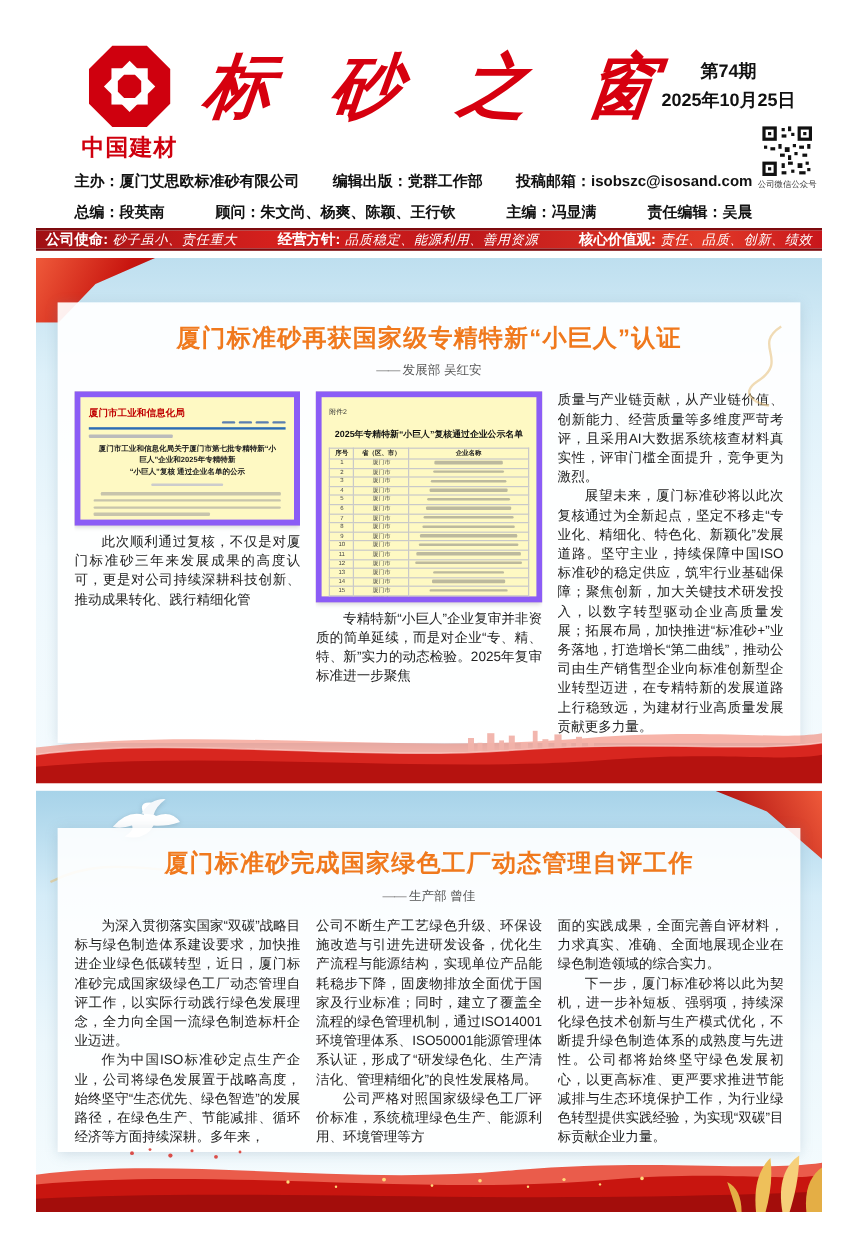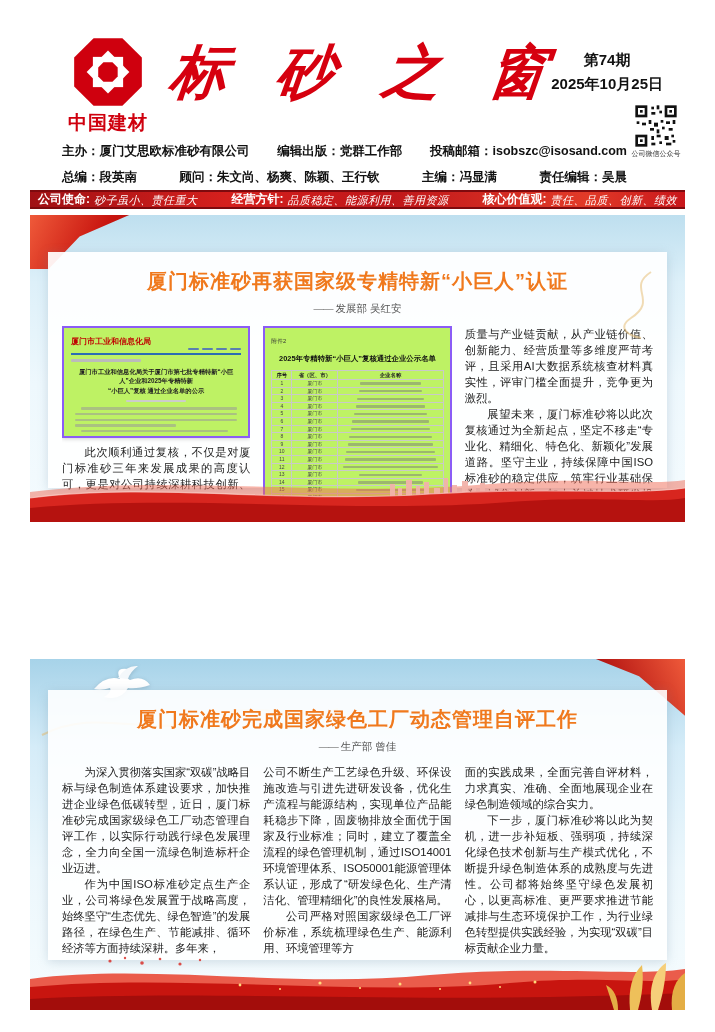--- a/index.html
+++ b/index.html
@@ -23,26 +23,26 @@
   .qr-caption{font-size:7px;color:#333;margin-top:1px;white-space:nowrap;}
   .info-rows{position:absolute;left:32px;top:106px;width:565px;font-size:12.5px;font-weight:600;color:#111;}
   .info-row{display:flex;justify-content:space-between;margin-top:9px;white-space:nowrap;}
   
   .values-banner{
     position:absolute;left:30px;top:190px;width:655px;height:19px;box-sizing:border-box;
     background:linear-gradient(90deg,#a01014,#d5201d 30%,#c0171a 55%,#e23a28 85%,#c8161b);
     border-top:2px solid #7e0a0e;border-bottom:2px solid #7e0a0e;
     display:flex;align-items:center;justify-content:space-between;padding:0 8px;color:#fff;
   }
-  .vb-item{display:flex;align-items:flex-end;gap:4px;white-space:nowrap;}
+  .vb-item{display:flex;align-items:center;gap:4px;white-space:nowrap;}
   .vb-label{font-weight:bold;font-size:12px;}
   .vb-value{font-family:"DejaVu Serif","Liberation Serif",serif;font-style:italic;font-size:11px;letter-spacing:0.5px;}
   
   .section{position:absolute;left:30px;width:655px;overflow:hidden;}
-  .section1{top:215px;height:307px;background:linear-gradient(180deg,#bedfef 0%,#ddf0f9 22%,#eef8fd 55%,#f4fbfe 100%);}
+  .section1{top:215px;height:438px;background:linear-gradient(180deg,#bedfef 0%,#ddf0f9 22%,#eef8fd 55%,#f4fbfe 100%);}
   .section2{top:659px;height:351px;background:linear-gradient(180deg,#a7d3e9 0%,#d5ecf8 25%,#ecf7fc 60%,#f6fcfe 100%);}
   .ribbon-tl{position:absolute;left:0;top:0;width:155px;height:54px;
     background:linear-gradient(115deg,#ef5a3a 0%,#c8150f 45%,#8f0d10 100%);
     clip-path:polygon(0 0,64% 0,32% 40%,12% 100%,0 100%);}
   .ribbon-tr{position:absolute;right:0;top:0;width:135px;height:66px;
     background:linear-gradient(245deg,#ef5a3a 0%,#b01110 55%,#8f0d10 100%);
     clip-path:polygon(34% 0,100% 0,100% 86%,66% 26%);}
   .card{position:absolute;left:18px;right:18px;background:rgba(255,255,255,0.93);
     box-shadow:0 2px 10px rgba(110,145,165,0.28);}
   .card1{top:37px;bottom:34px;}
@@ -50,21 +50,21 @@
   .art-title{margin:16px 20px 0;text-align:center;color:#f0791d;font-size:20px;font-weight:bold;letter-spacing:1px;}
   .byline{text-align:center;font-size:10.5px;color:#555;margin-top:7px;}
   .byline .dash{color:#888;letter-spacing:-1px;}
   .cols{display:flex;gap:13px;padding:10px 14px 0;}
   .col{flex:1;min-width:0;font-size:11.3px;line-height:16px;color:#222;text-align:justify;overflow:hidden;}
   .col p{margin:0;text-indent:2em;}
   .col p.noindent{text-indent:0;}
   .col p + p{margin-top:0;}
   .gold-swoosh{position:absolute;right:6px;top:18px;width:90px;height:70px;opacity:.55;pointer-events:none;}
   
-  .fig{background:#bef264;border:2px solid #8b5cf6;box-shadow:0 1px 4px rgba(0,0,0,0.18);
+  .fig{background:#fef9c3;border:5px solid #8b5cf6;box-shadow:0 1px 4px rgba(0,0,0,0.18);
     box-sizing:border-box;margin-bottom:6px;overflow:hidden;}
   .fig-gov{height:112px;padding:6px 7px;}
   .gov-head{display:flex;align-items:flex-end;gap:5px;border-bottom:2px solid #2b6cb5;padding-bottom:3px;}
   .gov-name{color:#c00000;font-weight:bold;font-size:8px;white-space:nowrap;}
   .gov-nav{display:flex;gap:3px;margin-left:auto;align-items:center;}
   .navbar{width:11px;height:2.5px;background:#5a7fb0;border-radius:1px;}
   .crumbbar{width:70px;height:2.5px;background:#bbb;border-radius:1px;margin:4px 0 5px;}
   .doc-title{font-size:6.3px;font-weight:bold;color:#222;text-align:center;line-height:1.55;margin:2px 6px 4px;}
   .doc-meta{width:60px;height:2.5px;background:#ccc;margin:0 auto 5px;border-radius:1px;}
   .doc-lines{padding:0 4px;}

